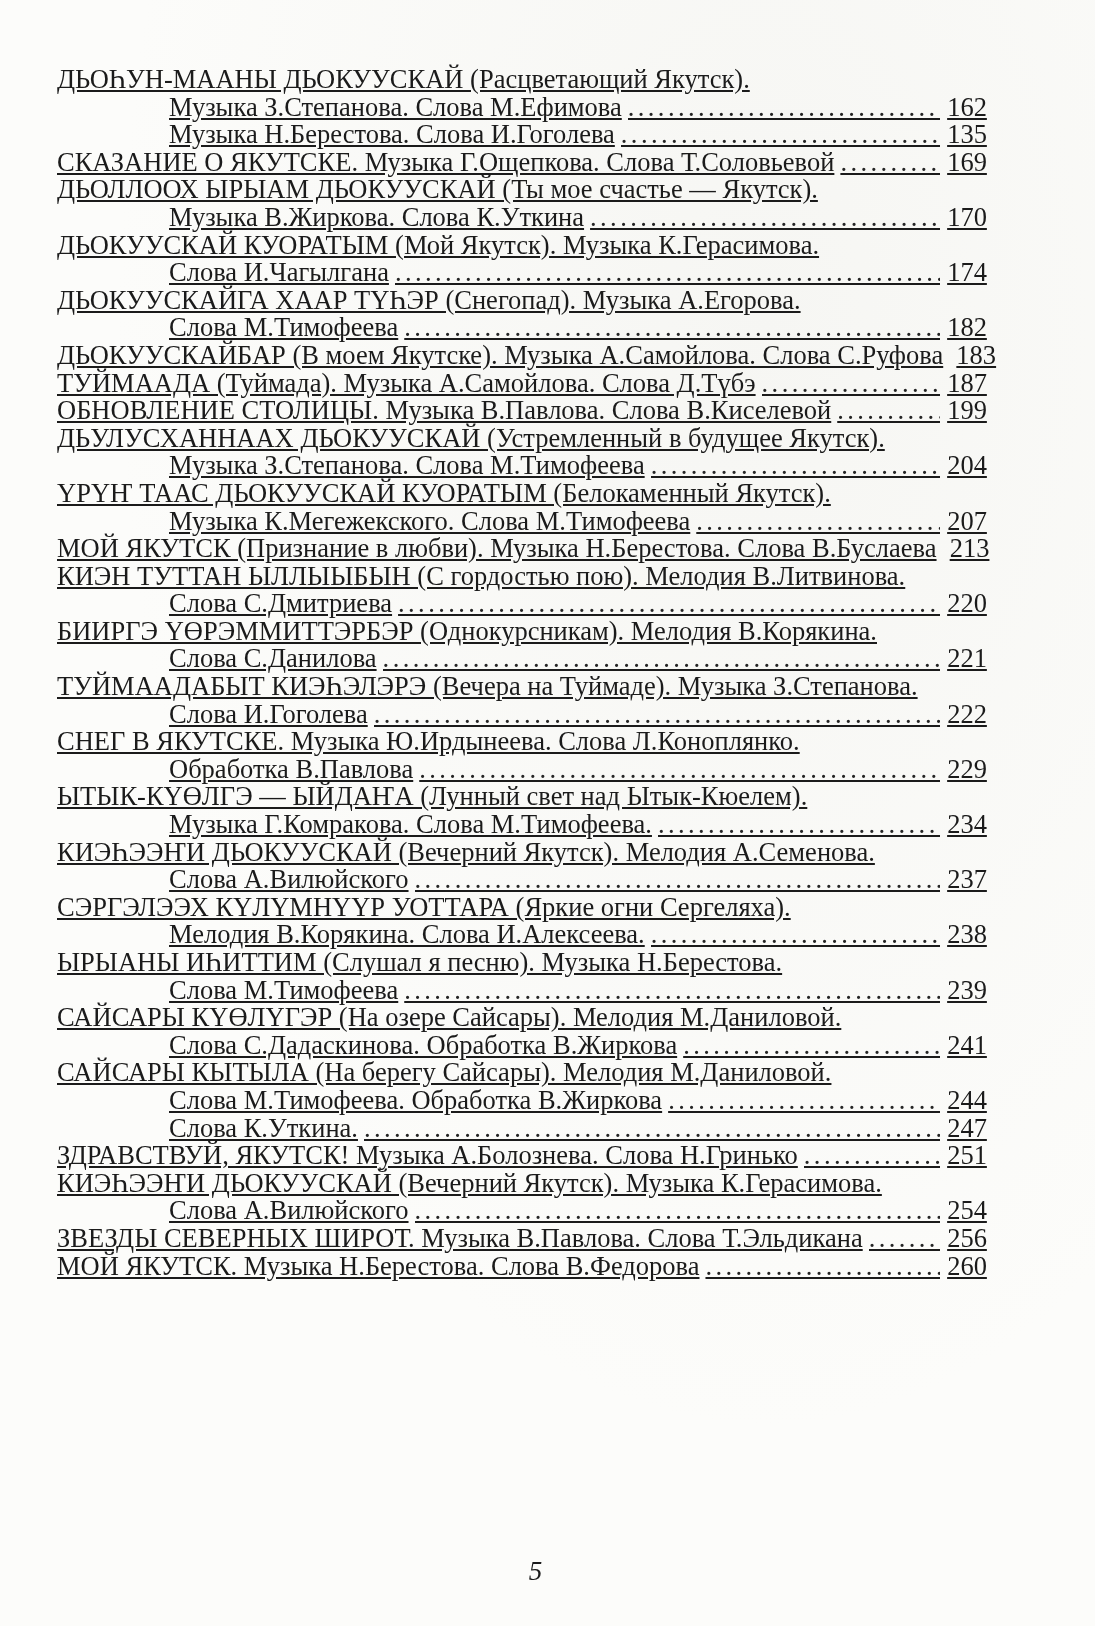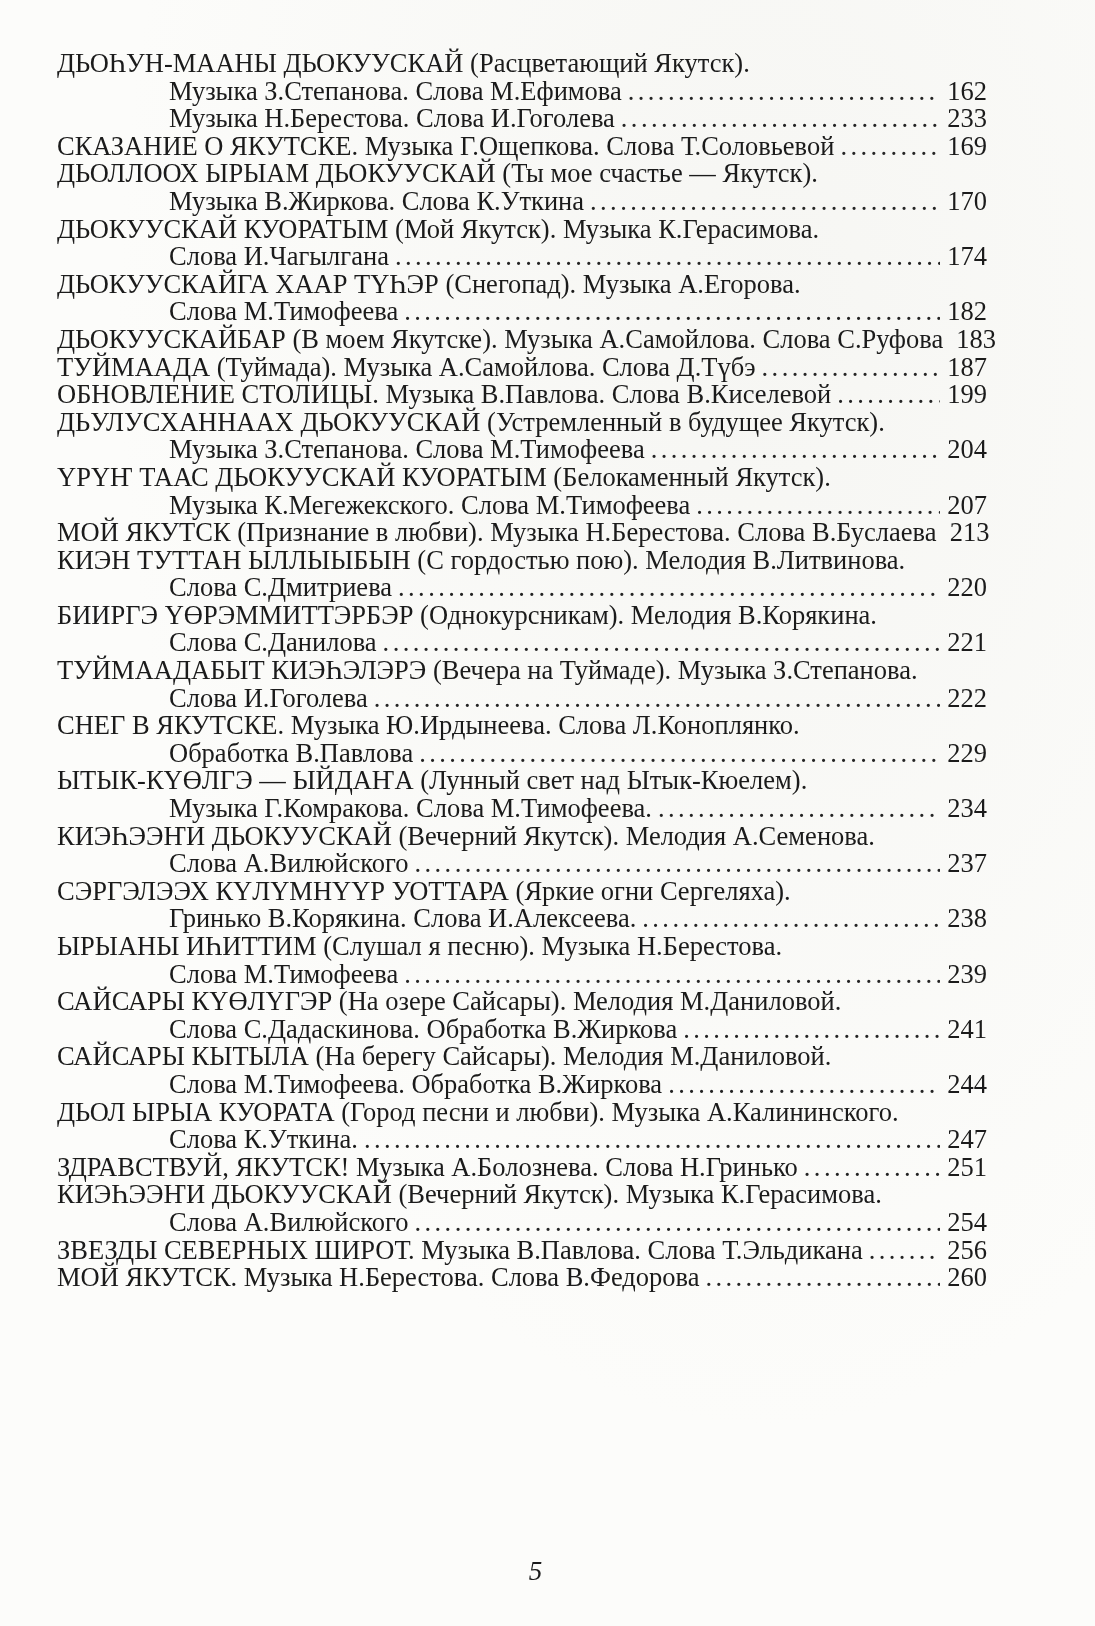--- a/index.html
+++ b/index.html
@@ -17,23 +17,24 @@
   }
   .scan-page {
     position: absolute;
     inset: 0;
     background:
       radial-gradient(ellipse at 70% 20%, rgba(235,235,230,0.35), rgba(0,0,0,0) 60%),
       #fcfcfa;
   }
   .toc {
     position: absolute;
-    top: 50px;
+    top: 66px;
     left: 57px;
     width: 933px;
+    text-decoration: underline;
   }
   .toc-line {
     display: flex;
     align-items: baseline;
     font-size: 26.5px;
     line-height: 27.6px;
     white-space: nowrap;
   }
   .toc-line.indent {
     padding-left: 112px;
@@ -79,21 +80,21 @@
         <span class="line-text">ДЬОҺУН-МААНЫ ДЬОКУУСКАЙ (Расцветающий Якутск).</span>
       </div>
       <div class="toc-line indent">
         <span class="line-text">Музыка З.Степанова. Слова М.Ефимова</span>
         <span class="leader"></span>
         <span class="page-num">162</span>
       </div>
       <div class="toc-line indent">
         <span class="line-text">Музыка Н.Берестова. Слова И.Гоголева</span>
         <span class="leader"></span>
-        <span class="page-num">233</span>
+        <span class="page-num">135</span>
       </div>
       <div class="toc-line">
         <span class="line-text">СКАЗАНИЕ О ЯКУТСКЕ. Музыка Г.Ощепкова. Слова Т.Соловьевой</span>
         <span class="leader"></span>
         <span class="page-num">169</span>
       </div>
       <div class="toc-line">
         <span class="line-text">ДЬОЛЛООХ ЫРЫАМ ДЬОКУУСКАЙ (Ты мое счастье — Якутск).</span>
       </div>
       <div class="toc-line indent">
@@ -198,21 +199,21 @@
       </div>
       <div class="toc-line indent">
         <span class="line-text">Слова А.Вилюйского</span>
         <span class="leader"></span>
         <span class="page-num">237</span>
       </div>
       <div class="toc-line">
         <span class="line-text">СЭРГЭЛЭЭХ КҮЛҮМНҮҮР УОТТАРА (Яркие огни Сергеляха).</span>
       </div>
       <div class="toc-line indent">
-        <span class="line-text">Гринько В.Корякина. Слова И.Алексеева.</span>
+        <span class="line-text">Мелодия В.Корякина. Слова И.Алексеева.</span>
         <span class="leader"></span>
         <span class="page-num">238</span>
       </div>
       <div class="toc-line">
         <span class="line-text">ЫРЫАНЫ ИҺИТТИМ (Слушал я песню). Музыка Н.Берестова.</span>
       </div>
       <div class="toc-line indent">
         <span class="line-text">Слова М.Тимофеева</span>
         <span class="leader"></span>
         <span class="page-num">239</span>
@@ -225,23 +226,20 @@
         <span class="leader"></span>
         <span class="page-num">241</span>
       </div>
       <div class="toc-line">
         <span class="line-text">САЙСАРЫ КЫТЫЛА (На берегу Сайсары). Мелодия М.Даниловой.</span>
       </div>
       <div class="toc-line indent">
         <span class="line-text">Слова М.Тимофеева. Обработка В.Жиркова</span>
         <span class="leader"></span>
         <span class="page-num">244</span>
-      </div>
-      <div class="toc-line">
-        <span class="line-text">ДЬОЛ ЫРЫА КУОРАТА (Город песни и любви). Музыка А.Калининского.</span>
       </div>
       <div class="toc-line indent">
         <span class="line-text">Слова К.Уткина.</span>
         <span class="leader"></span>
         <span class="page-num">247</span>
       </div>
       <div class="toc-line">
         <span class="line-text">ЗДРАВСТВУЙ, ЯКУТСК! Музыка А.Болознева. Слова Н.Гринько</span>
         <span class="leader"></span>
         <span class="page-num">251</span>

